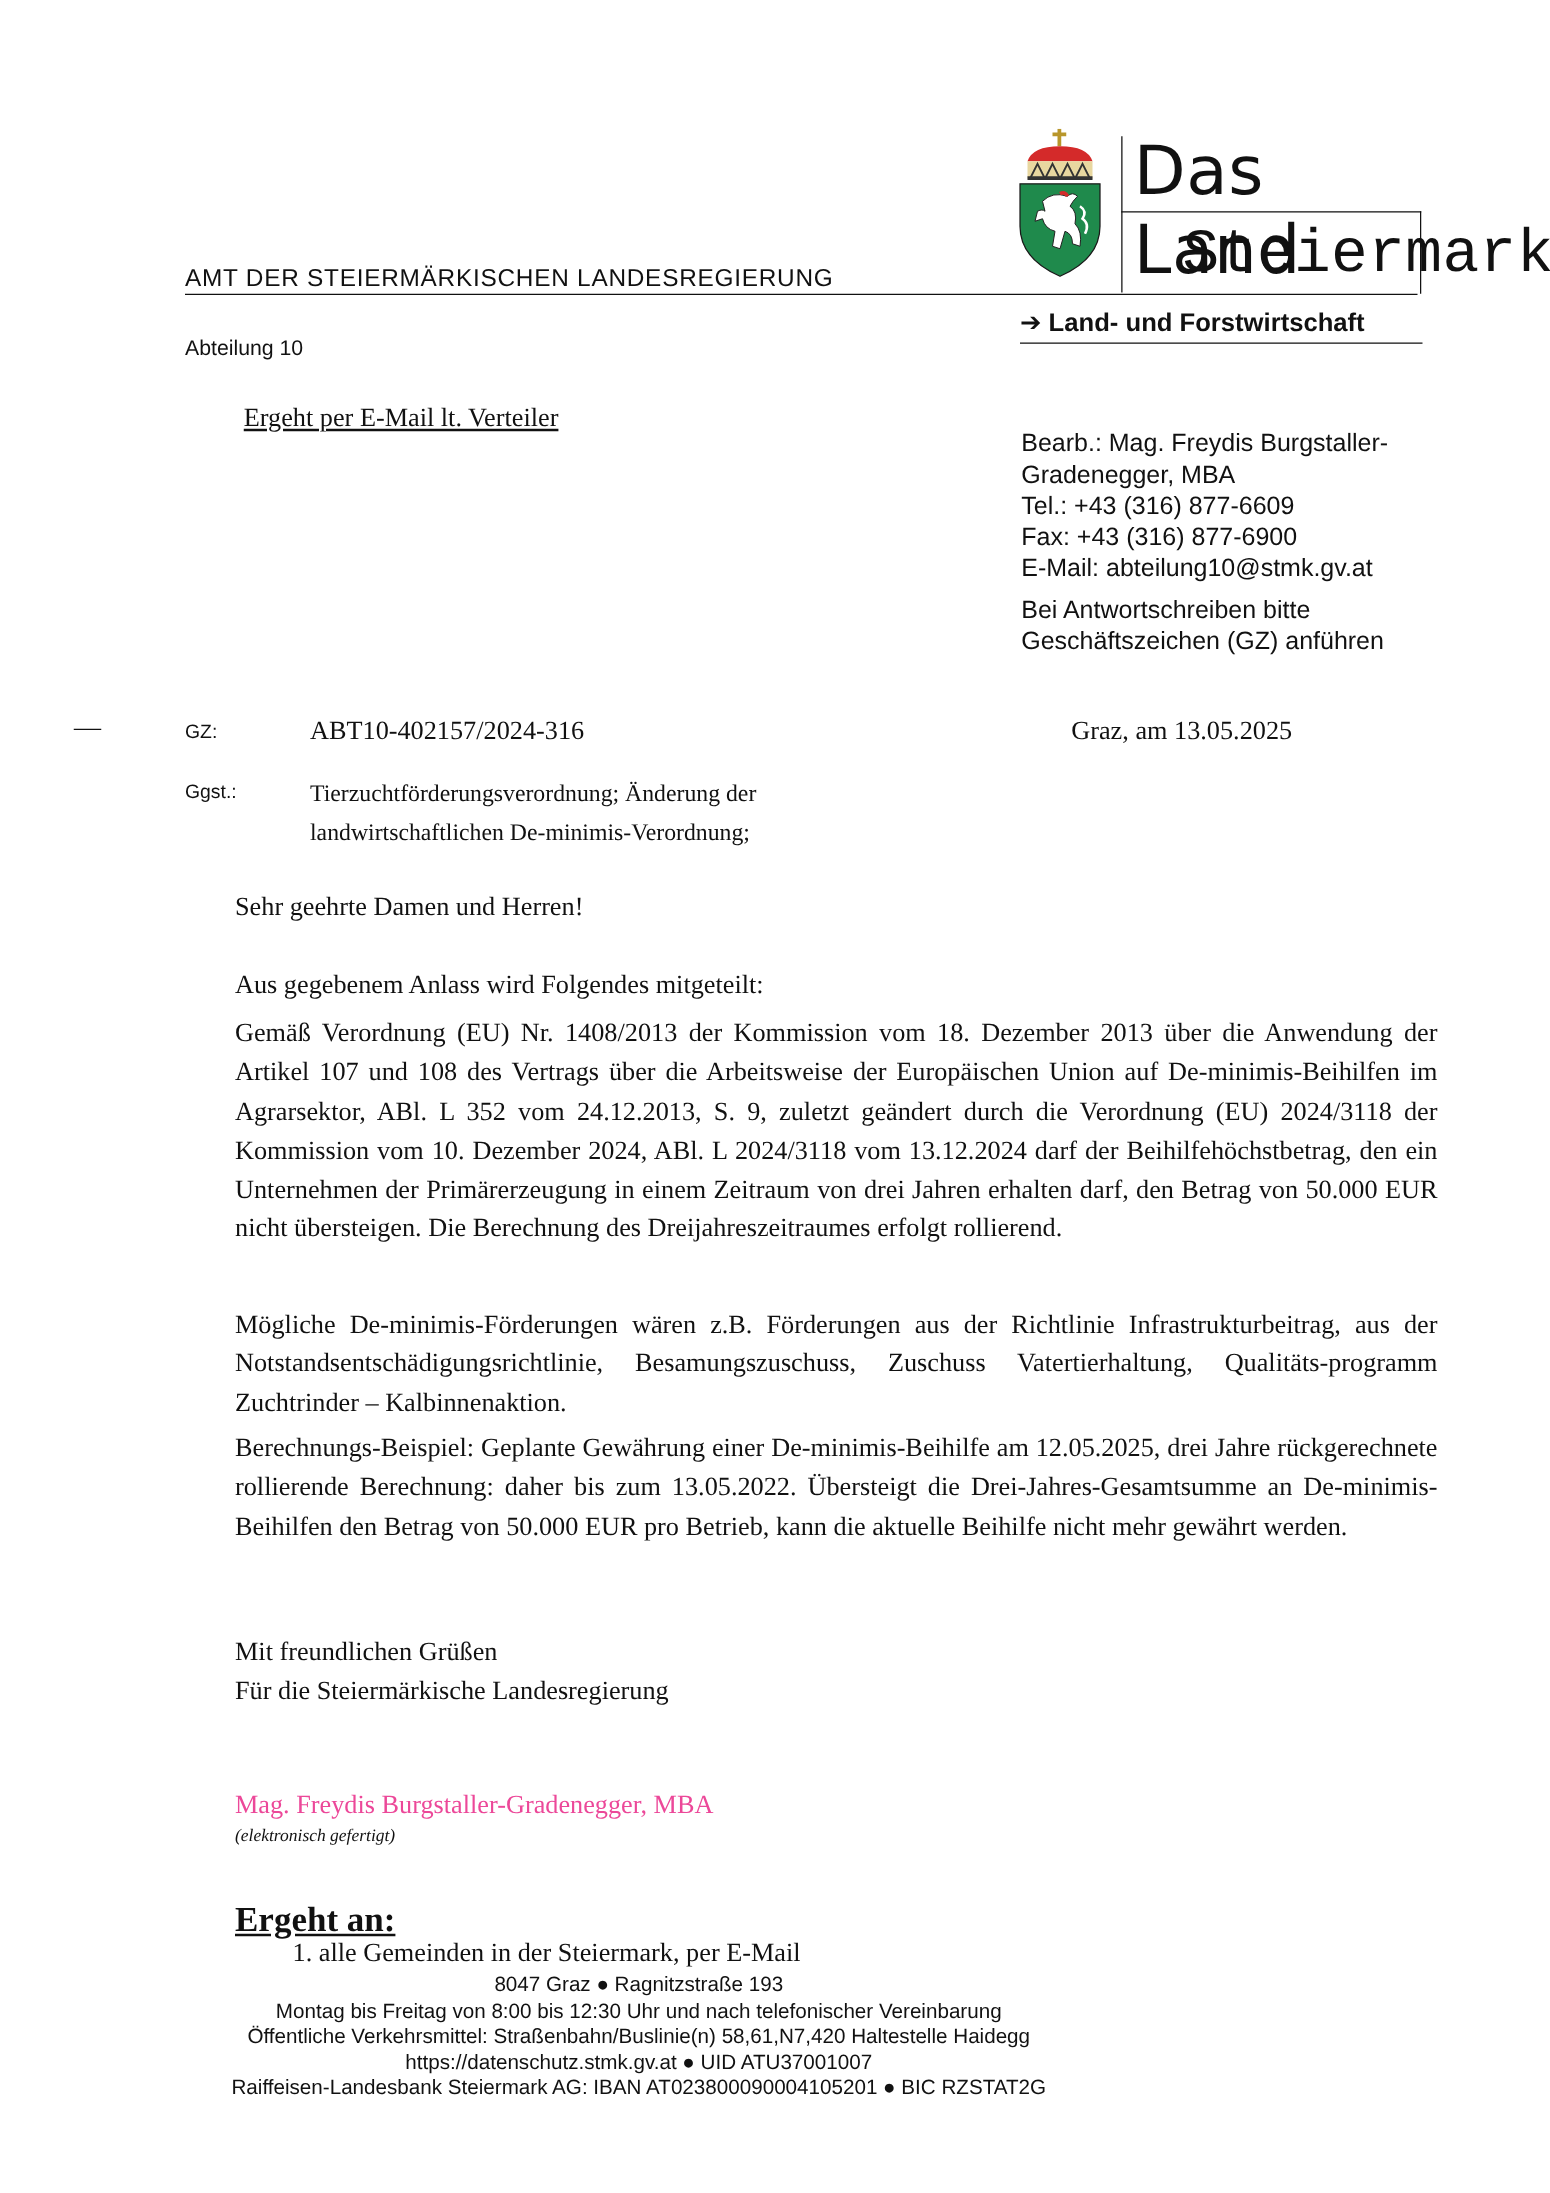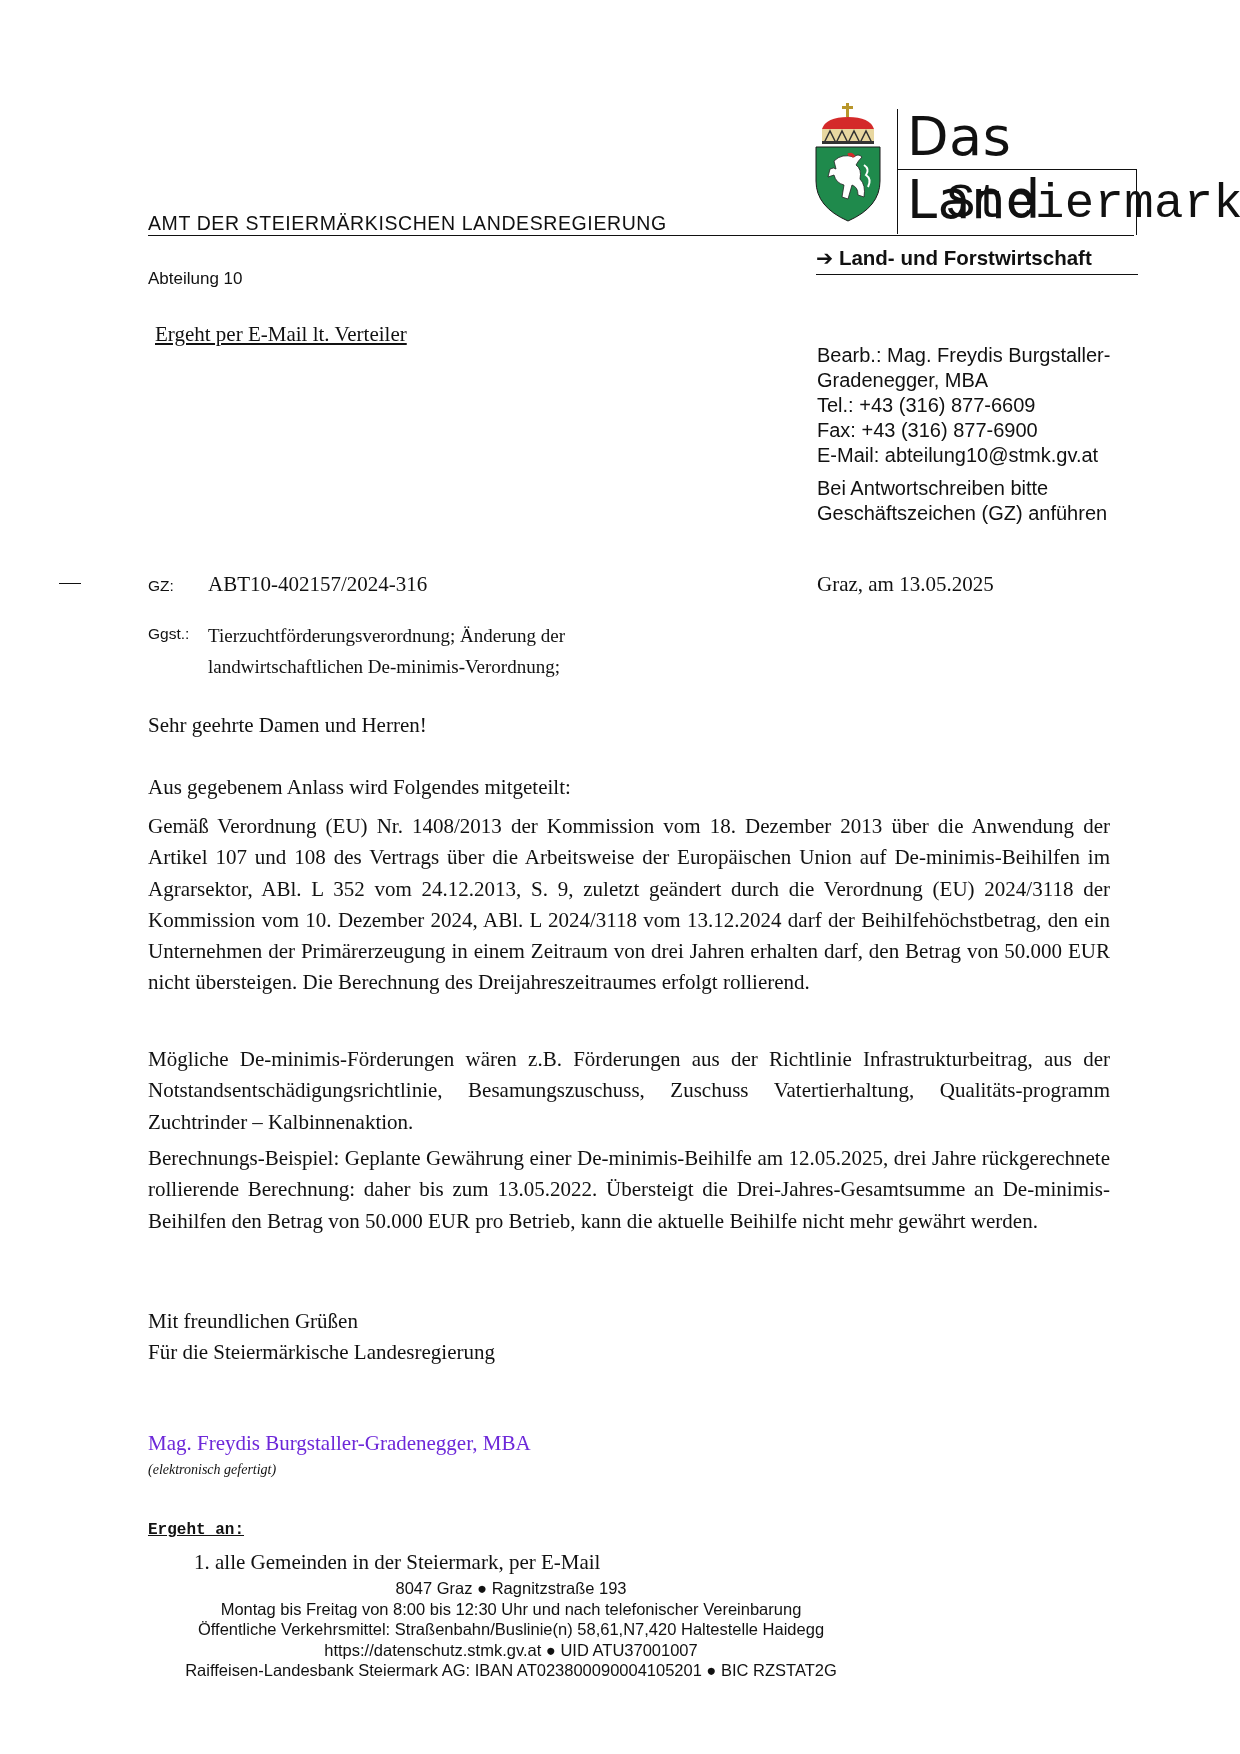--- a/index.html
+++ b/index.html
@@ -1,19 +1,19 @@
 <!DOCTYPE html>
 <html><head>
   <meta charset="utf-8">
   <style>
     html, body { margin: 0; padding: 0; background: #ffffff; }
     body { width: 1240px; height: 1754px; position: relative; overflow: hidden; color: #111; }
     .abs { position: absolute; }
     .sans { font-family: "Liberation Sans", "DejaVu Sans", sans-serif; }
-    .serif { font-family: "Liberation Serif", "DejaVu Serif", serif; }
+    .serif { font-family: "Liberation Serif", "DejaVu Serif", serif; margin-left: 40px; }
 
     
     .amt { left: 148px; top: 212px; font-size: 19.5px; letter-spacing: 0.6px; }
     .amt-rule { left: 148px; top: 235px; width: 986px; height: 0; border-top: 1.5px solid #111; }
     .abteilung { left: 148px; top: 269px; font-size: 17px; }
     .verteiler { left: 155px; top: 322px; font-size: 21px; text-decoration: underline; }
 
     
     .logo-wrap { left: 812px; top: 103px; width: 325px; height: 135px; }
     .crest { left: 0; top: 0; width: 72px; height: 120px; }
@@ -40,23 +40,23 @@
     
     .body-text { left: 148px; width: 962px; font-size: 21px; line-height: 31.3px; text-align: justify; }
     .salutation { top: 710px; }
     .intro { top: 772px; }
     .p1 { top: 811px; }
     .p2 { top: 1044px; }
     .p3 { top: 1143px; }
 
     
     .closing { left: 148px; top: 1306px; font-size: 21px; line-height: 31px; }
-    .signer { left: 148px; top: 1431px; font-size: 21px; color: #6d28d9; }
+    .signer { left: 148px; top: 1431px; font-size: 21px; color: #ec4899; }
     .signed { left: 148px; top: 1462px; font-size: 14px; font-style: italic; }
-    .ergeht-an { left: 148px; top: 1521px; font-size: 16px; font-weight: bold; text-decoration: underline; font-family: Liberation Mono, monospace; }
+    .ergeht-an { left: 148px; top: 1521px; font-size: 28px; font-weight: bold; text-decoration: underline; }
     .recipient { left: 194px; top: 1550px; font-size: 21px; }
 
     
     .footer { left: 0; width: 1022px; top: 1578px; text-align: center; font-size: 16.5px; line-height: 20.5px; }
   </style>
 </head>
 <body>
 
 <div class="abs sans amt">AMT DER STEIERMÄRKISCHEN LANDESREGIERUNG</div>
 <div class="abs amt-rule"></div>

